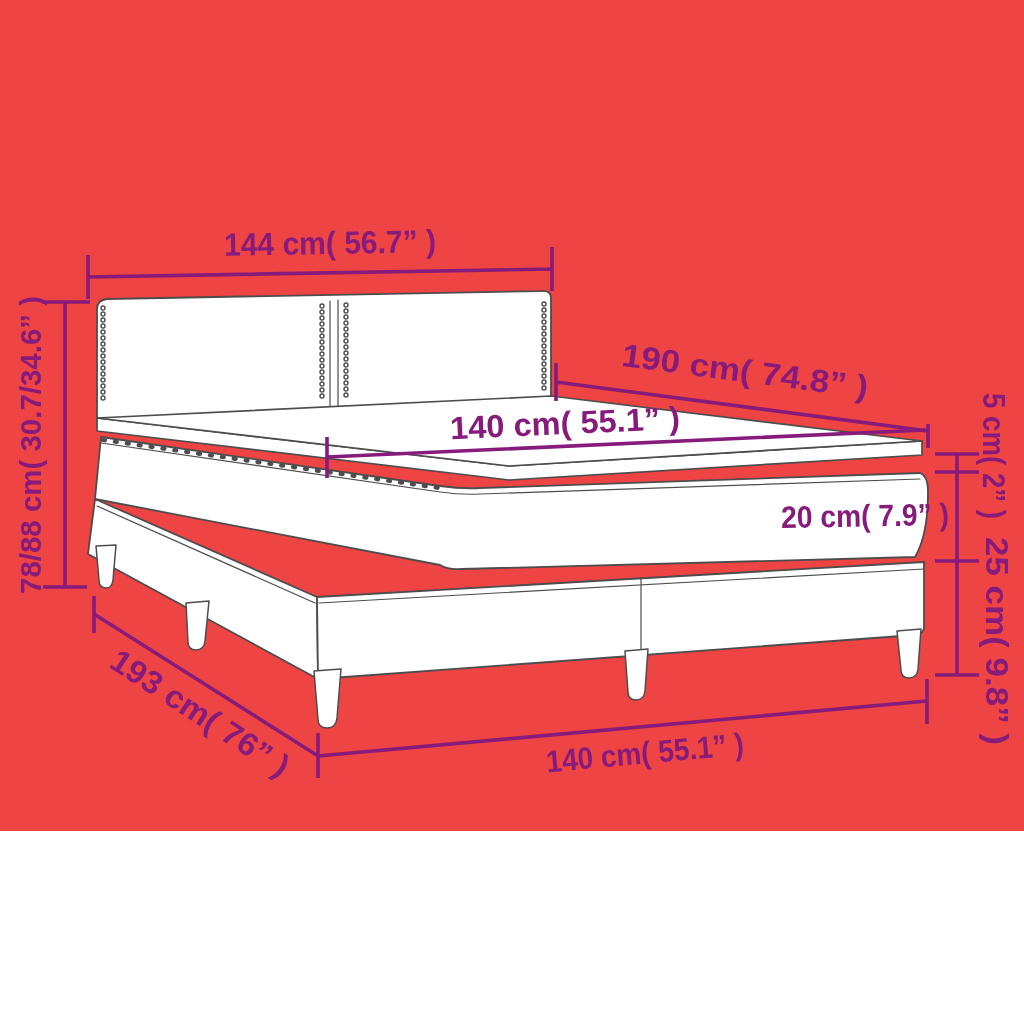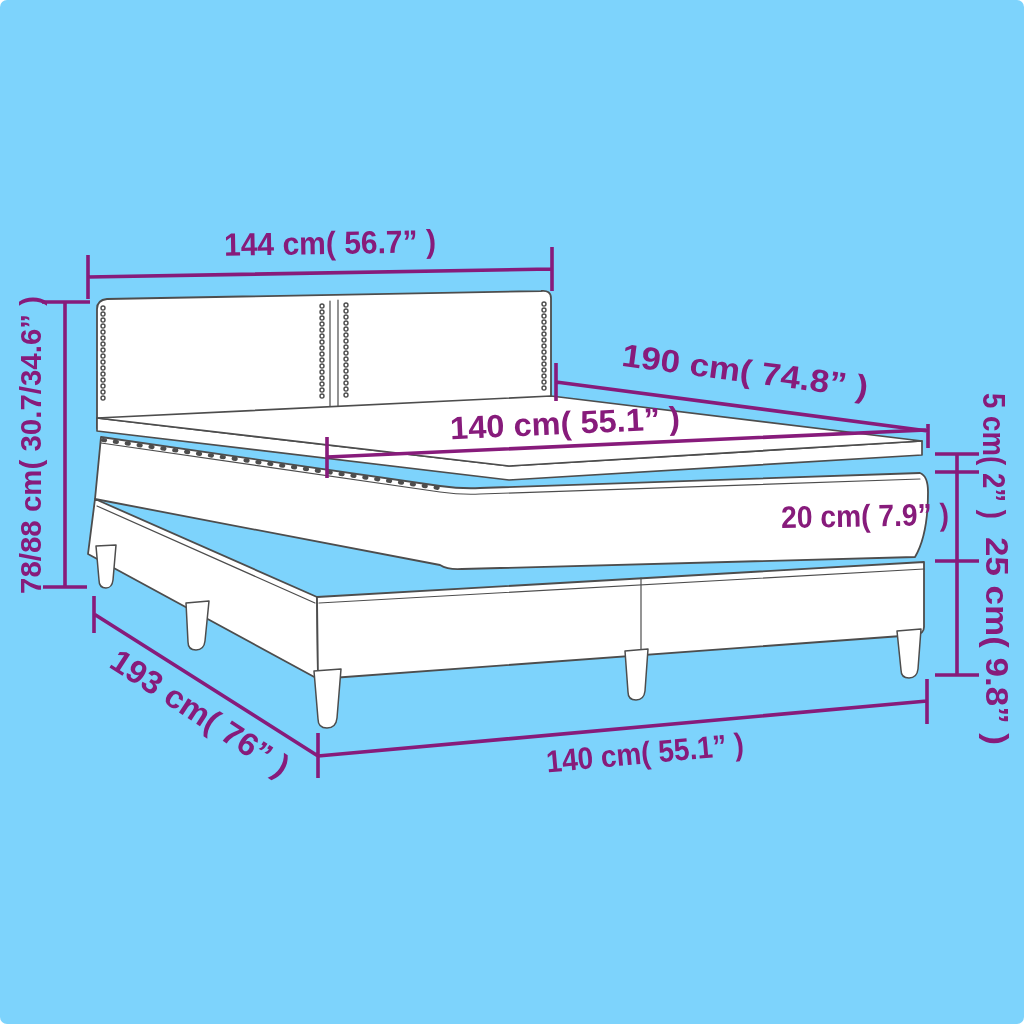--- a/index.html
+++ b/index.html
@@ -1,18 +1,18 @@
 <!DOCTYPE html>
 <html><head>
 <meta charset="utf-8">
 <style>
   html,body{margin:0;padding:0;background:#ffffff;}
   #canvas{
-    position:relative;width:1024px;height:1024px;background:#7dd3fc;
-    font-family:"Liberation Sans","DejaVu Sans",sans-serif;overflow:hidden;border-radius:7px;
+    position:relative;width:1024px;height:831px;background:#ef4444;
+    font-family:"Liberation Sans","DejaVu Sans",sans-serif;overflow:hidden;
   }
   svg{display:block;width:1024px;height:1024px;}
   .dimtext{
     font-family:"Liberation Sans","DejaVu Sans",sans-serif;
     font-weight:bold;
     fill:#871B7B;
   }
   .bedline{stroke:#4D4D4D;fill:none;}
   .bedface{stroke:#4D4D4D;fill:#ffffff;}
   .dimline{stroke:#871B7B;stroke-width:3.6;fill:none;}

